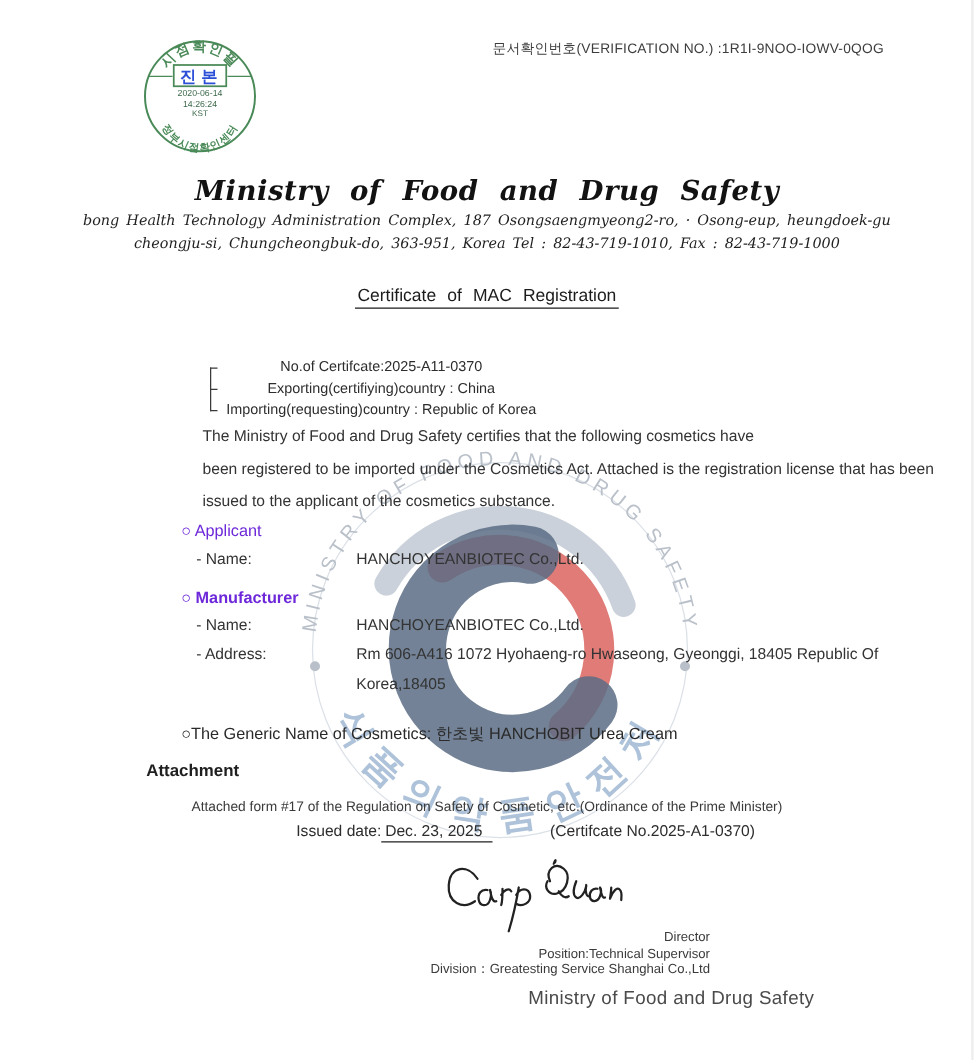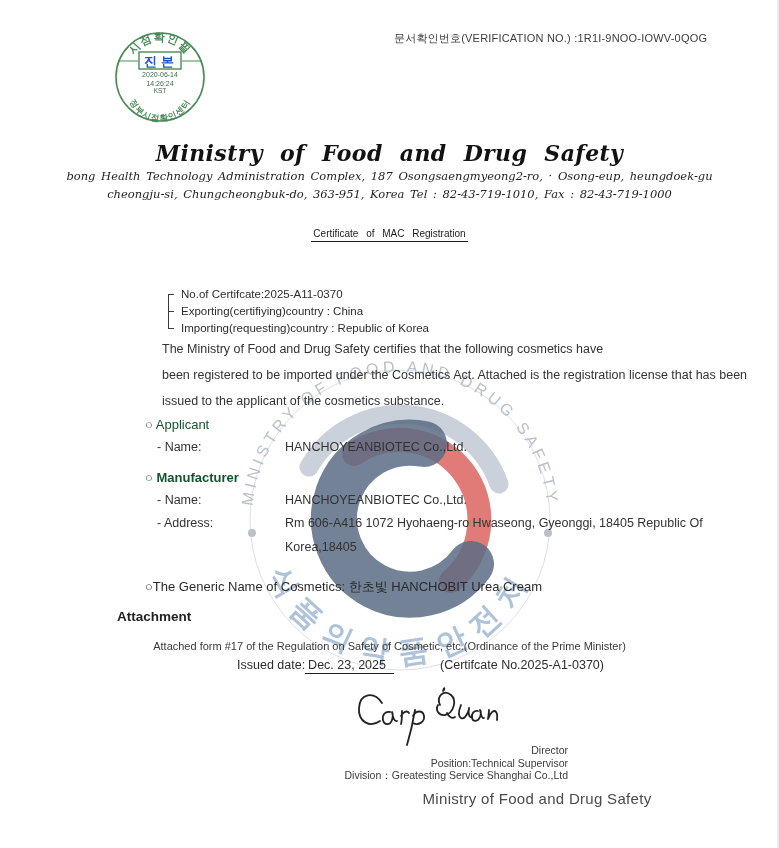--- a/index.html
+++ b/index.html
@@ -16,33 +16,33 @@
   .stamp { left:110px; top:30px; z-index:3; }
 
   .m-title { left:0; top:140px; width:779px; text-align:center;
     font-family:"DejaVu Serif", serif; font-style:italic; font-weight:bold;
     font-size:22px; color:#121212; word-spacing:9px; letter-spacing:0.4px; }
   .m-addr { left:0; width:779px; text-align:center;
     font-family:"DejaVu Serif", serif; font-style:italic; font-size:11.5px;
     color:#1e1e1e; word-spacing:2px; }
   .addr1 { top:169px; } .addr2 { top:187px; }
 
-  .cert-title { left:0; top:228px; width:779px; text-align:center; font-size:10px; color:#1b1b1b; }
+  .cert-title { left:0; top:228px; width:779px; text-align:center; font-size:14px; color:#1b1b1b; }
   .cert-title span { border-bottom:1px solid #1b1b1b; padding:0 2px 2px 2px; word-spacing:5px; }
 
   .cert-info { left:162px; top:286px; font-size:11.5px; color:#2d2d2d; }
-  .cert-info .row { height:17px; line-height:17px; padding-left:19px; white-space:nowrap; }
+  .cert-info .row { height:17px; line-height:17px; padding-left:19px; white-space:nowrap;text-align:center; }
   .bracket-v { position:absolute; left:6px; top:8px; width:1px; height:35px; background:#3a3a3a; }
   .tick { position:absolute; left:6px; width:6px; height:1px; background:#3a3a3a; }
   .t1 { top:8px; } .t2 { top:25px; } .t3 { top:42px; }
 
   .body-par { left:162px; top:336px; font-size:12.5px; color:#333; }
   .body-par .row { height:26px; line-height:26px; white-space:nowrap; }
 
-  .sec-h { font-size:13px; color:#14532d; }
+  .sec-h { font-size:13px; color:#6d28d9; }
   .lbl, .val { font-size:12.5px; color:#333; white-space:nowrap; }
 
   .applicant-h   { left:145px; top:417px; }
   .app-name-l    { left:157px; top:440px; }
   .app-name-v    { left:285px; top:440px; }
   .manu-h        { left:145px; top:470px;font-weight:bold; }
   .manu-name-l   { left:157px; top:493px; }
   .manu-name-v   { left:285px; top:493px; }
   .manu-addr-l   { left:157px; top:516px; }
   .manu-addr-v1  { left:285px; top:516px; }

